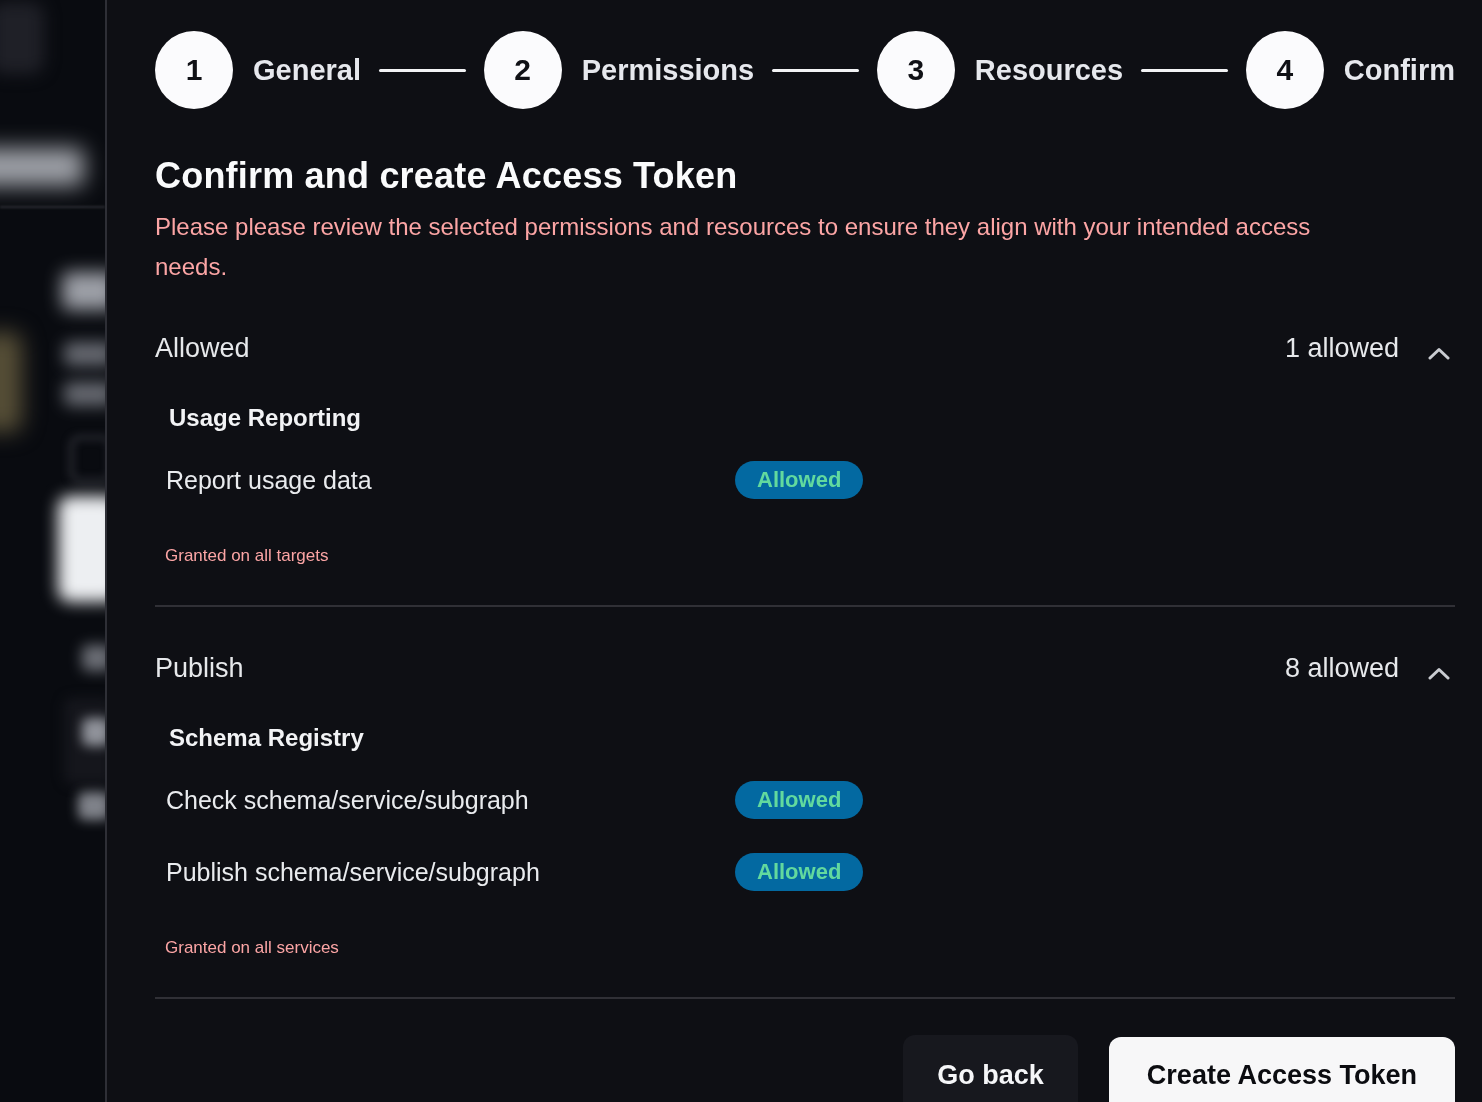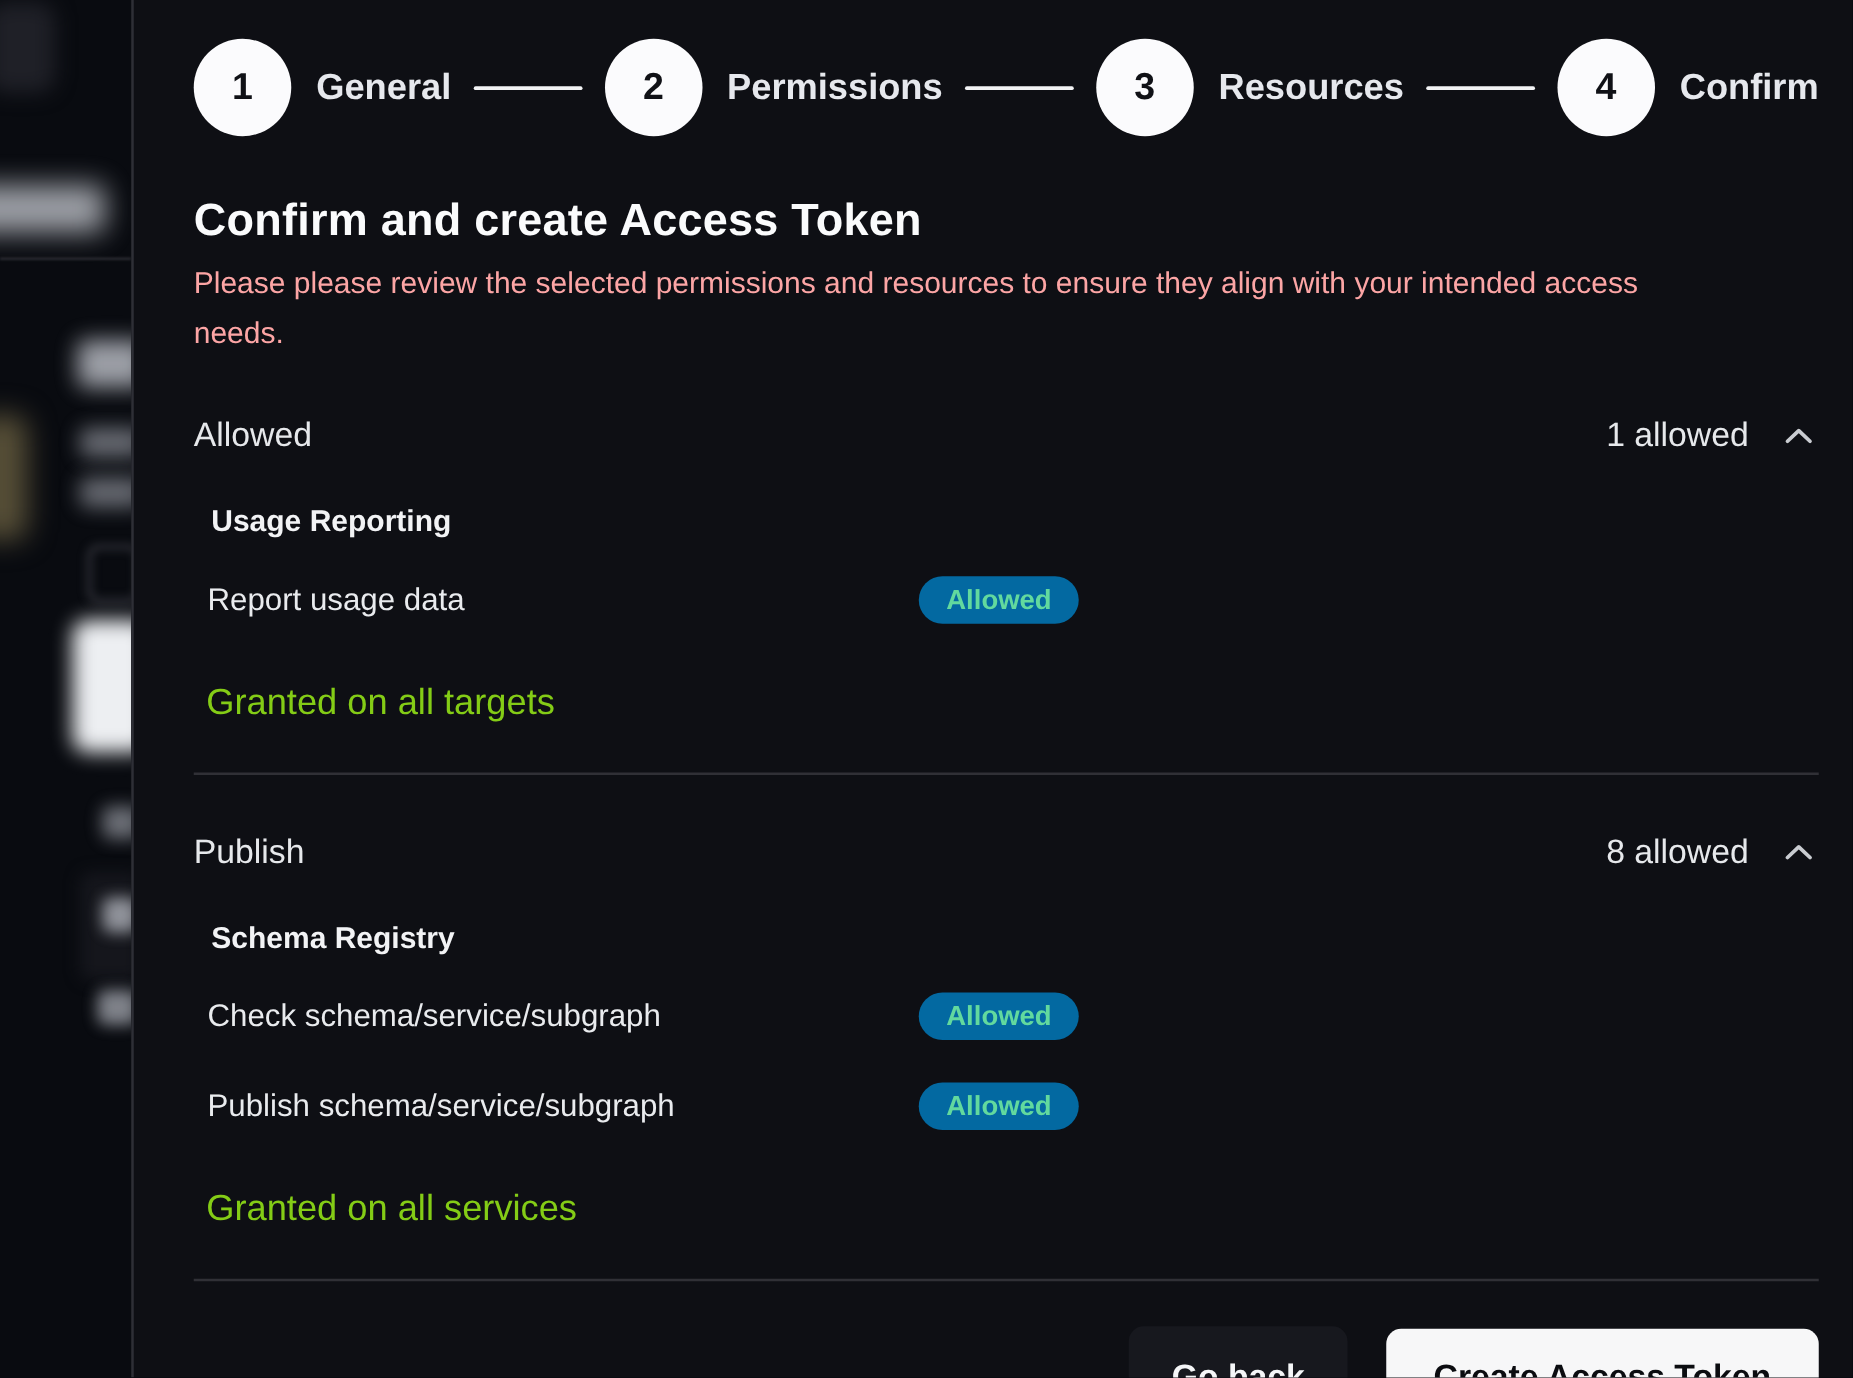--- a/index.html
+++ b/index.html
@@ -60,36 +60,36 @@
     margin: 0 18px; min-width: 60px;
   }
 
   
   .page-title { margin-top: 46px; font-size: 36px; font-weight: 700; color: #fafbfc; letter-spacing: .2px; }
   .page-subtitle { margin-top: 10px; font-size: 24px; line-height: 40px; color: #fca5a5; max-width: 1230px; }
 
   
   .section-header { margin-top: 46px; display: flex; align-items: center; justify-content: space-between; }
   .section-name { font-size: 27px; font-weight: 500; color: #e6e8eb; }
-  .section-right { display: flex; align-items: center; gap: 24px; margin-left: 27px; }
+  .section-right { display: flex; align-items: flex-end; gap: 24px; margin-left: 27px; }
   .allowed-count { font-size: 27px; font-weight: 500; color: #e6e8eb; }
   .chevron { display: flex; align-items: center; cursor: pointer; padding: 4px; }
 
   .group-title { margin: 40px 0 0 14px; font-size: 24px; font-weight: 700; color: #f2f3f5; }
   .perm-row { margin: 24px 0 0 11px; display: grid; grid-template-columns: 569px auto; align-items: center; height: 48px; }
   .perm-row:first-of-type { margin-top: 34px; }
   .perm-label { font-size: 25px; color: #e9ebee; }
   .badge {
     justify-self: start;
     background: #0369a1; color: #62d99e;
     font-size: 22px; font-weight: 600;
     padding: 8px 22px; border-radius: 20px;
     line-height: 22px;
   }
-  .granted-note { margin: 42px 0 0 10px; font-size: 29px; color: #84cc16; }
+  .granted-note { margin: 42px 0 0 10px; font-size: 17px; color: #fca5a5; }
   .divider { margin-top: 39px; height: 2px; background: #303036; width: 100%; }
 
   
   .footer { margin-top: 36px; display: flex; justify-content: flex-end; align-items: center; gap: 31px; }
   .btn { border: none; border-radius: 12px; font-family: inherit; font-size: 27px; font-weight: 600; cursor: pointer; }
   .btn-secondary { background: #17181e; color: #f5f6f8; padding: 25px 34px; }
   .btn-primary { background: #f7f7f8; color: #0b0c10; padding: 23px 38px; }
 </style>
 </head>
 <body>

